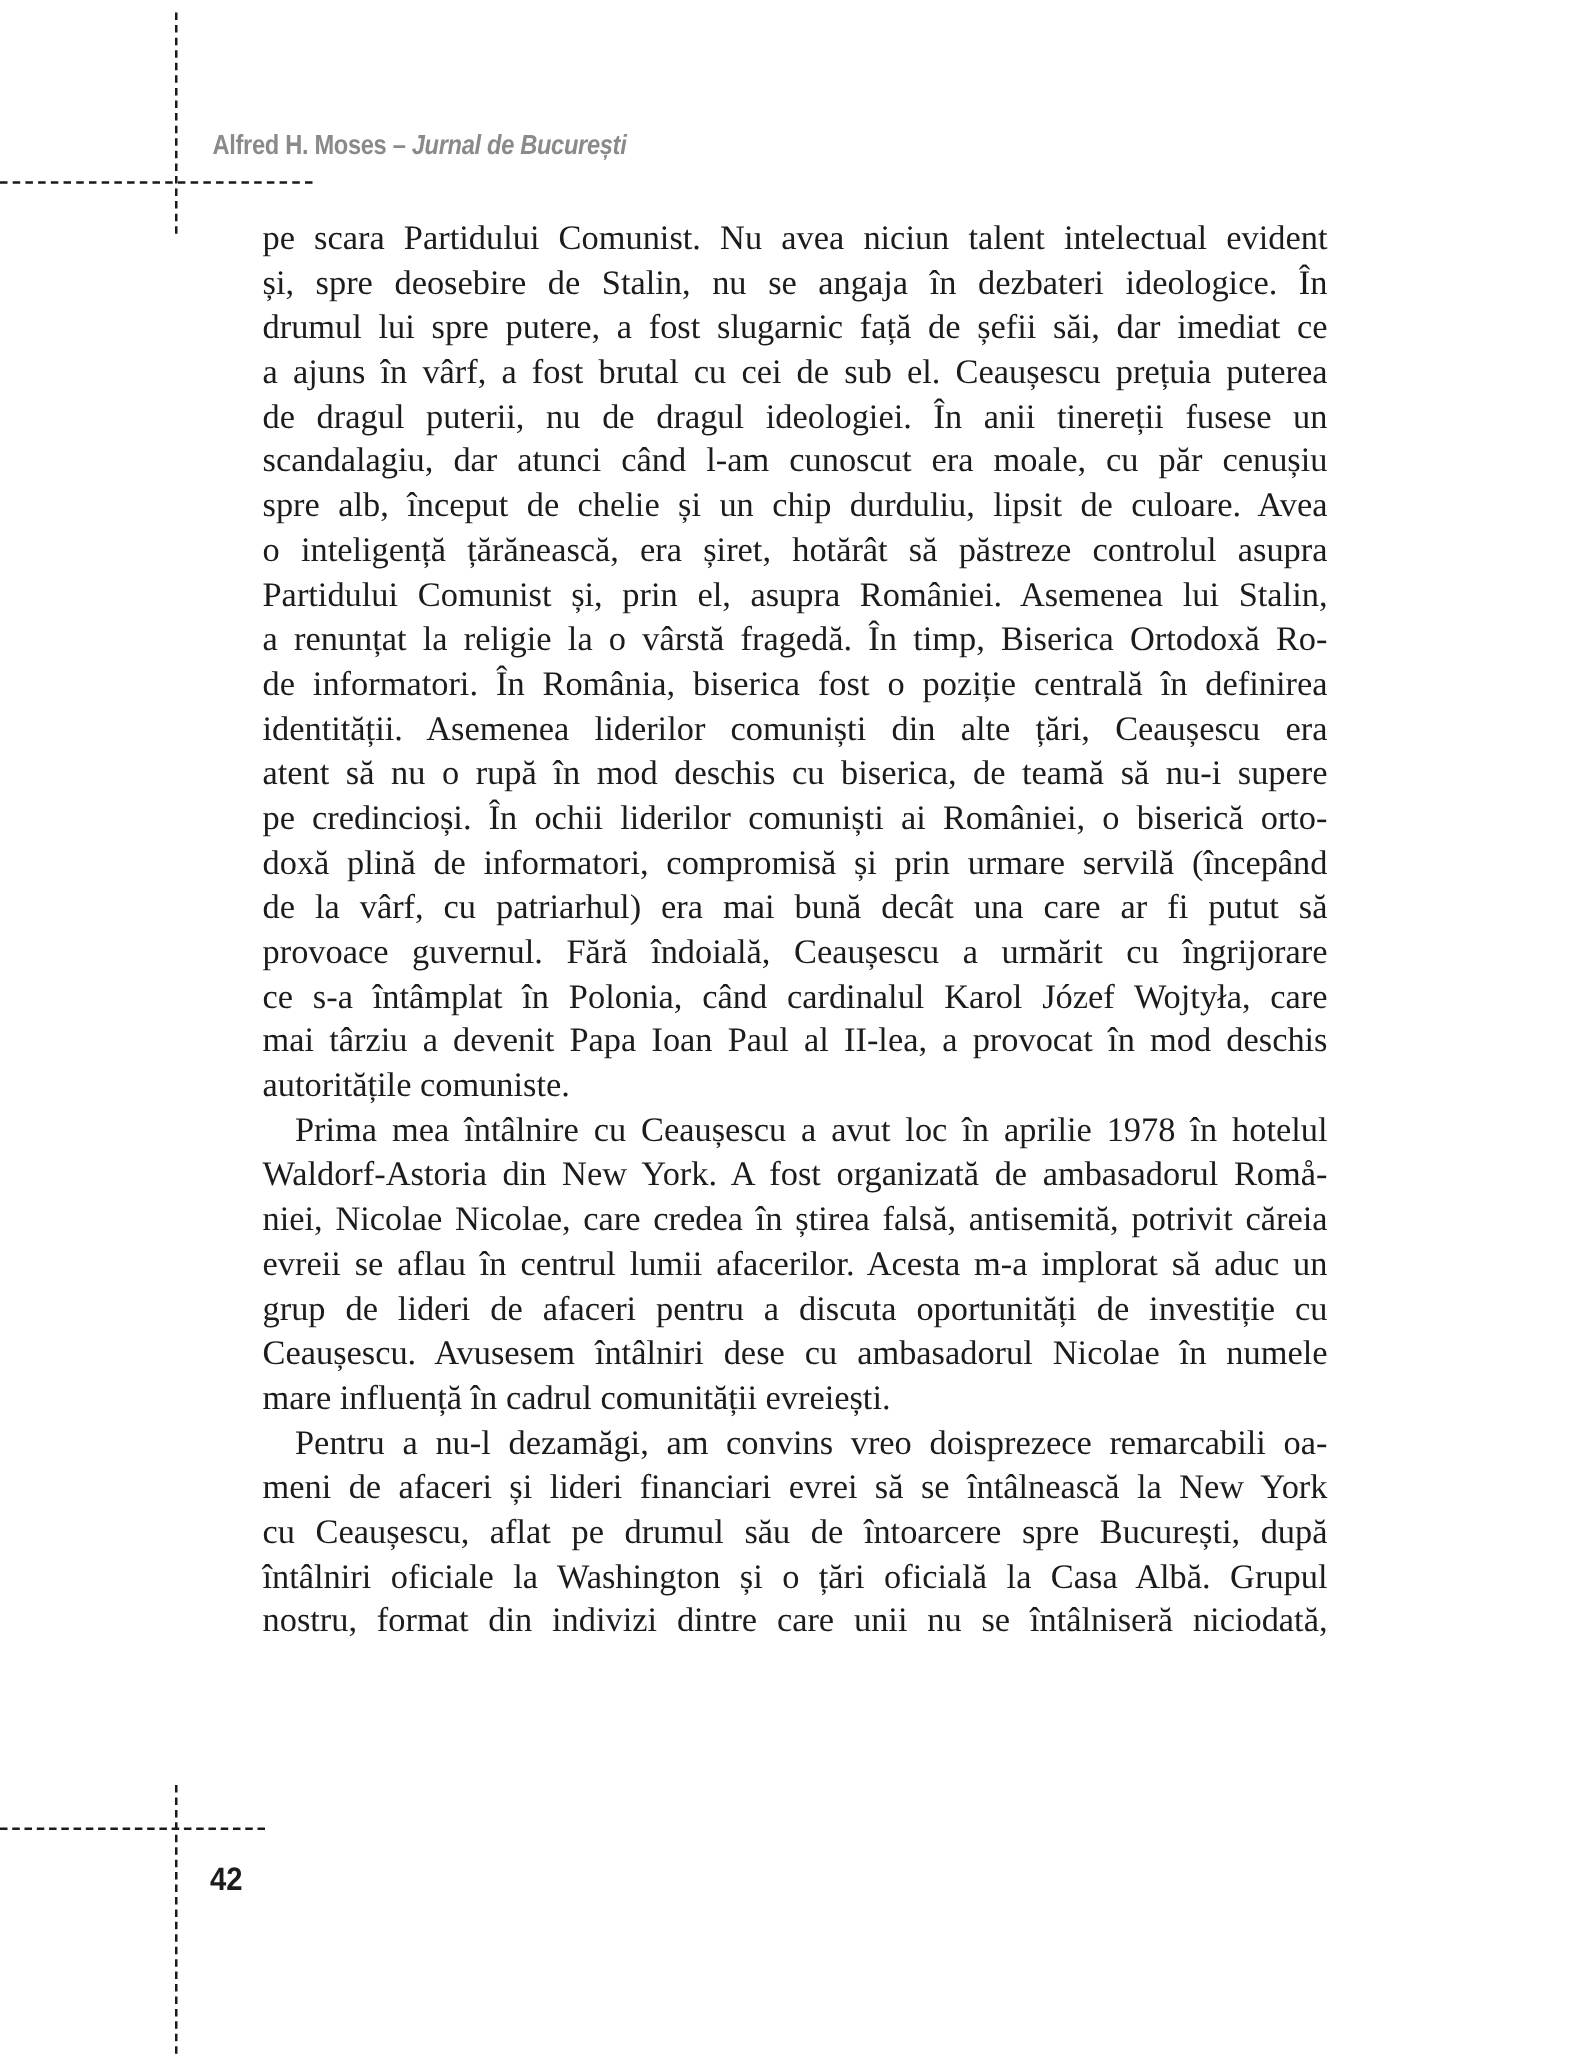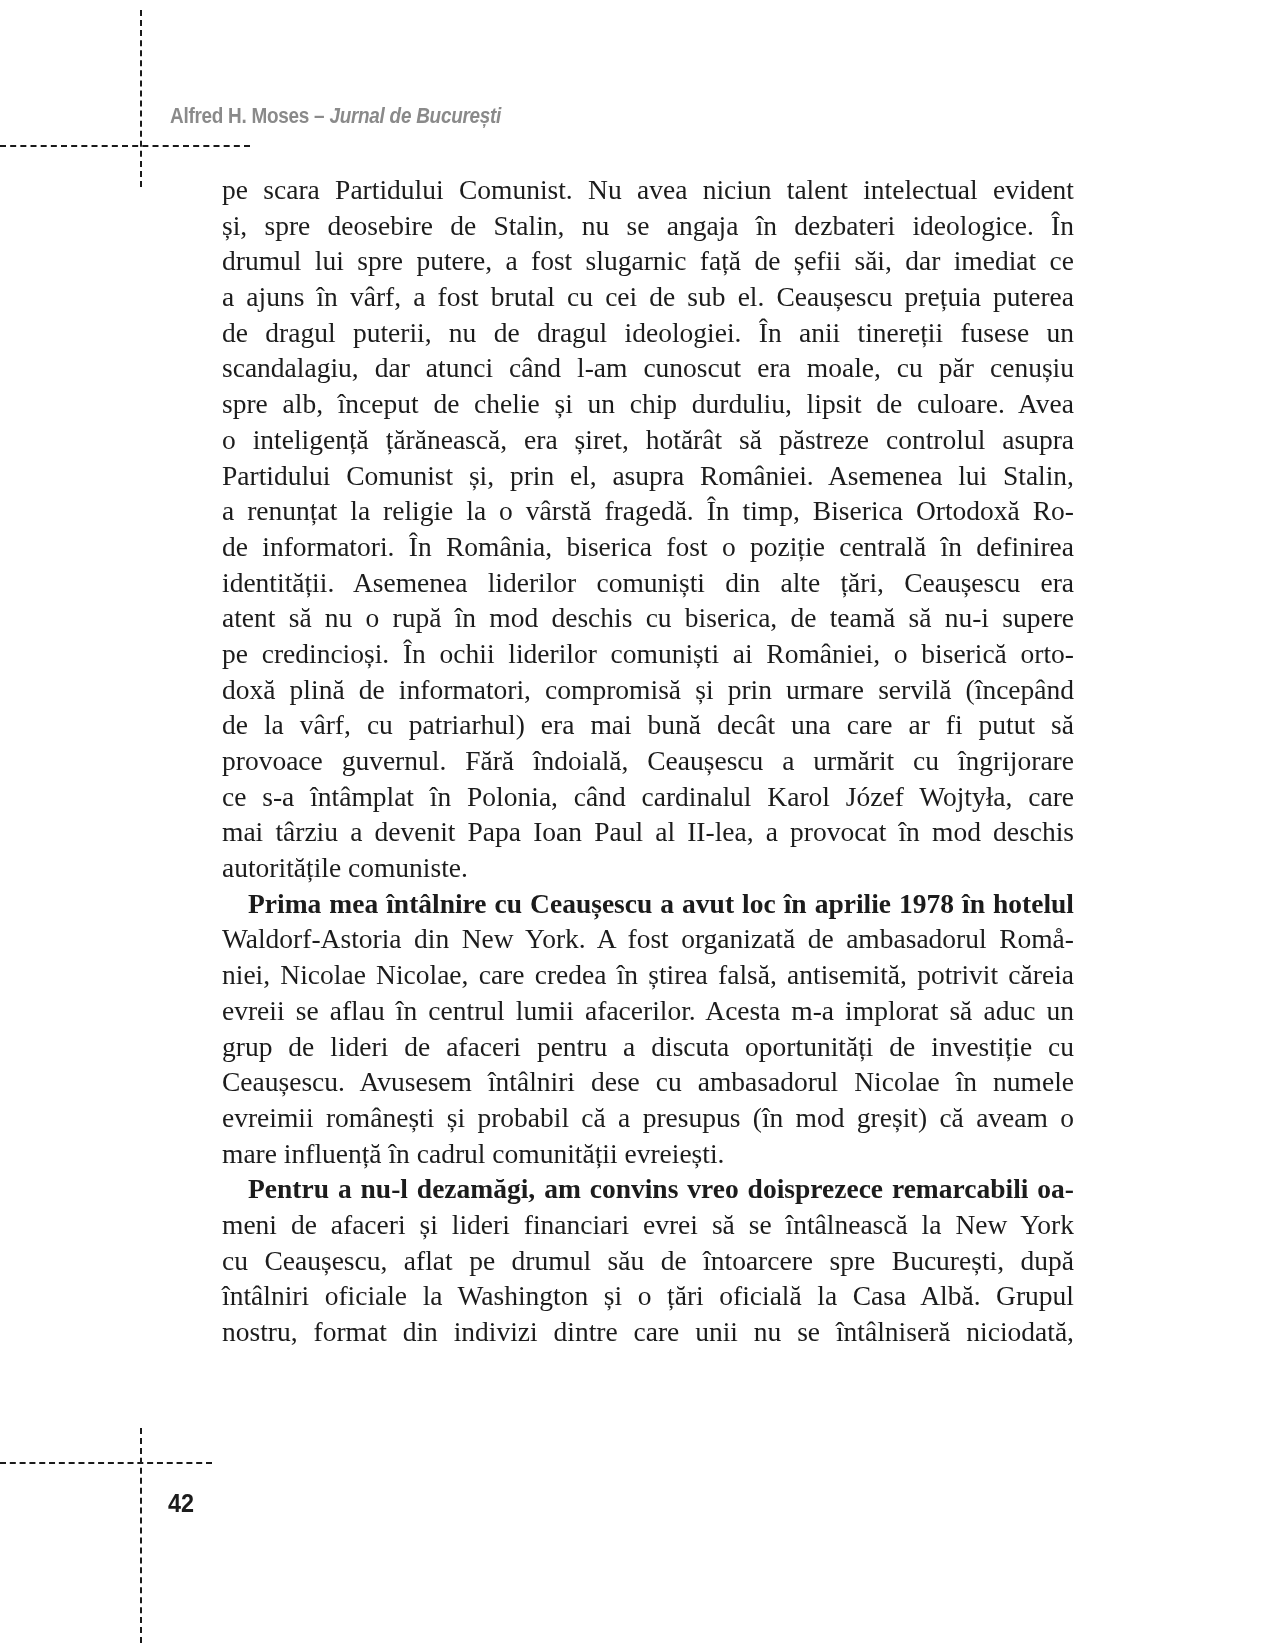--- a/index.html
+++ b/index.html
@@ -19,29 +19,29 @@
       font-family: "Liberation Sans", sans-serif;
       font-weight: bold; font-size: 22px; letter-spacing: -0.3px;
       color: #8a8a8a; white-space: nowrap;
       transform: scaleX(0.86); transform-origin: left top;
     }
     .running-head .title { font-style: italic; }
 
     .body-text {
       position: absolute; left: 210px; top: 172px; width: 852px;
       font-family: "Liberation Serif", serif;
-      font-size: 27.5px; color: #1c1c1c; margin-left: 12px;
+      font-size: 27.5px; color: #1c1c1c;
     }
     .line {
       display: block; height: 35.7px; line-height: 35.7px;
       white-space: nowrap; text-align: justify; text-align-last: justify;
       overflow: visible;
     }
     .line.last { text-align: center; text-align-last: left; }
-    .line.indent { text-indent: 26px; font-weight: bold; }
+    .line.indent { text-indent: 26px; }
 
     .page-number {
       position: absolute; left: 168px; top: 1488px;
       font-family: "Liberation Sans", sans-serif; font-weight: bold;
       font-size: 26px; color: #1c1c1c;
       transform: scaleX(0.9); transform-origin: left top;
     }
   </style>
 </head>
 <body>
@@ -77,21 +77,20 @@
         <span class="line">mai târziu a devenit Papa Ioan Paul al II-lea, a provocat în mod deschis</span>
         <span class="line last">autoritățile comuniste.</span>
       </div>
       <div>
         <span class="line indent">Prima mea întâlnire cu Ceaușescu a avut loc în aprilie 1978 în hotelul</span>
         <span class="line">Waldorf-Astoria din New York. A fost organizată de ambasadorul Romå-</span>
         <span class="line">niei, Nicolae Nicolae, care credea în știrea falsă, antisemită, potrivit căreia</span>
         <span class="line">evreii se aflau în centrul lumii afacerilor. Acesta m-a implorat să aduc un</span>
         <span class="line">grup de lideri de afaceri pentru a discuta oportunități de investiție cu</span>
         <span class="line">Ceaușescu. Avusesem întâlniri dese cu ambasadorul Nicolae în numele</span>
-        <span class="line">evreimii românești și probabil că a presupus (în mod greșit) că aveam o</span>
         <span class="line last">mare influență în cadrul comunității evreiești.</span>
       </div>
       <div>
         <span class="line indent">Pentru a nu-l dezamăgi, am convins vreo doisprezece remarcabili oa-</span>
         <span class="line">meni de afaceri și lideri financiari evrei să se întâlnească la New York</span>
         <span class="line">cu Ceaușescu, aflat pe drumul său de întoarcere spre București, după</span>
         <span class="line">întâlniri oficiale la Washington și o țări oficială la Casa Albă. Grupul</span>
         <span class="line">nostru, format din indivizi dintre care unii nu se întâlniseră niciodată,</span>
       </div>
     </div>

